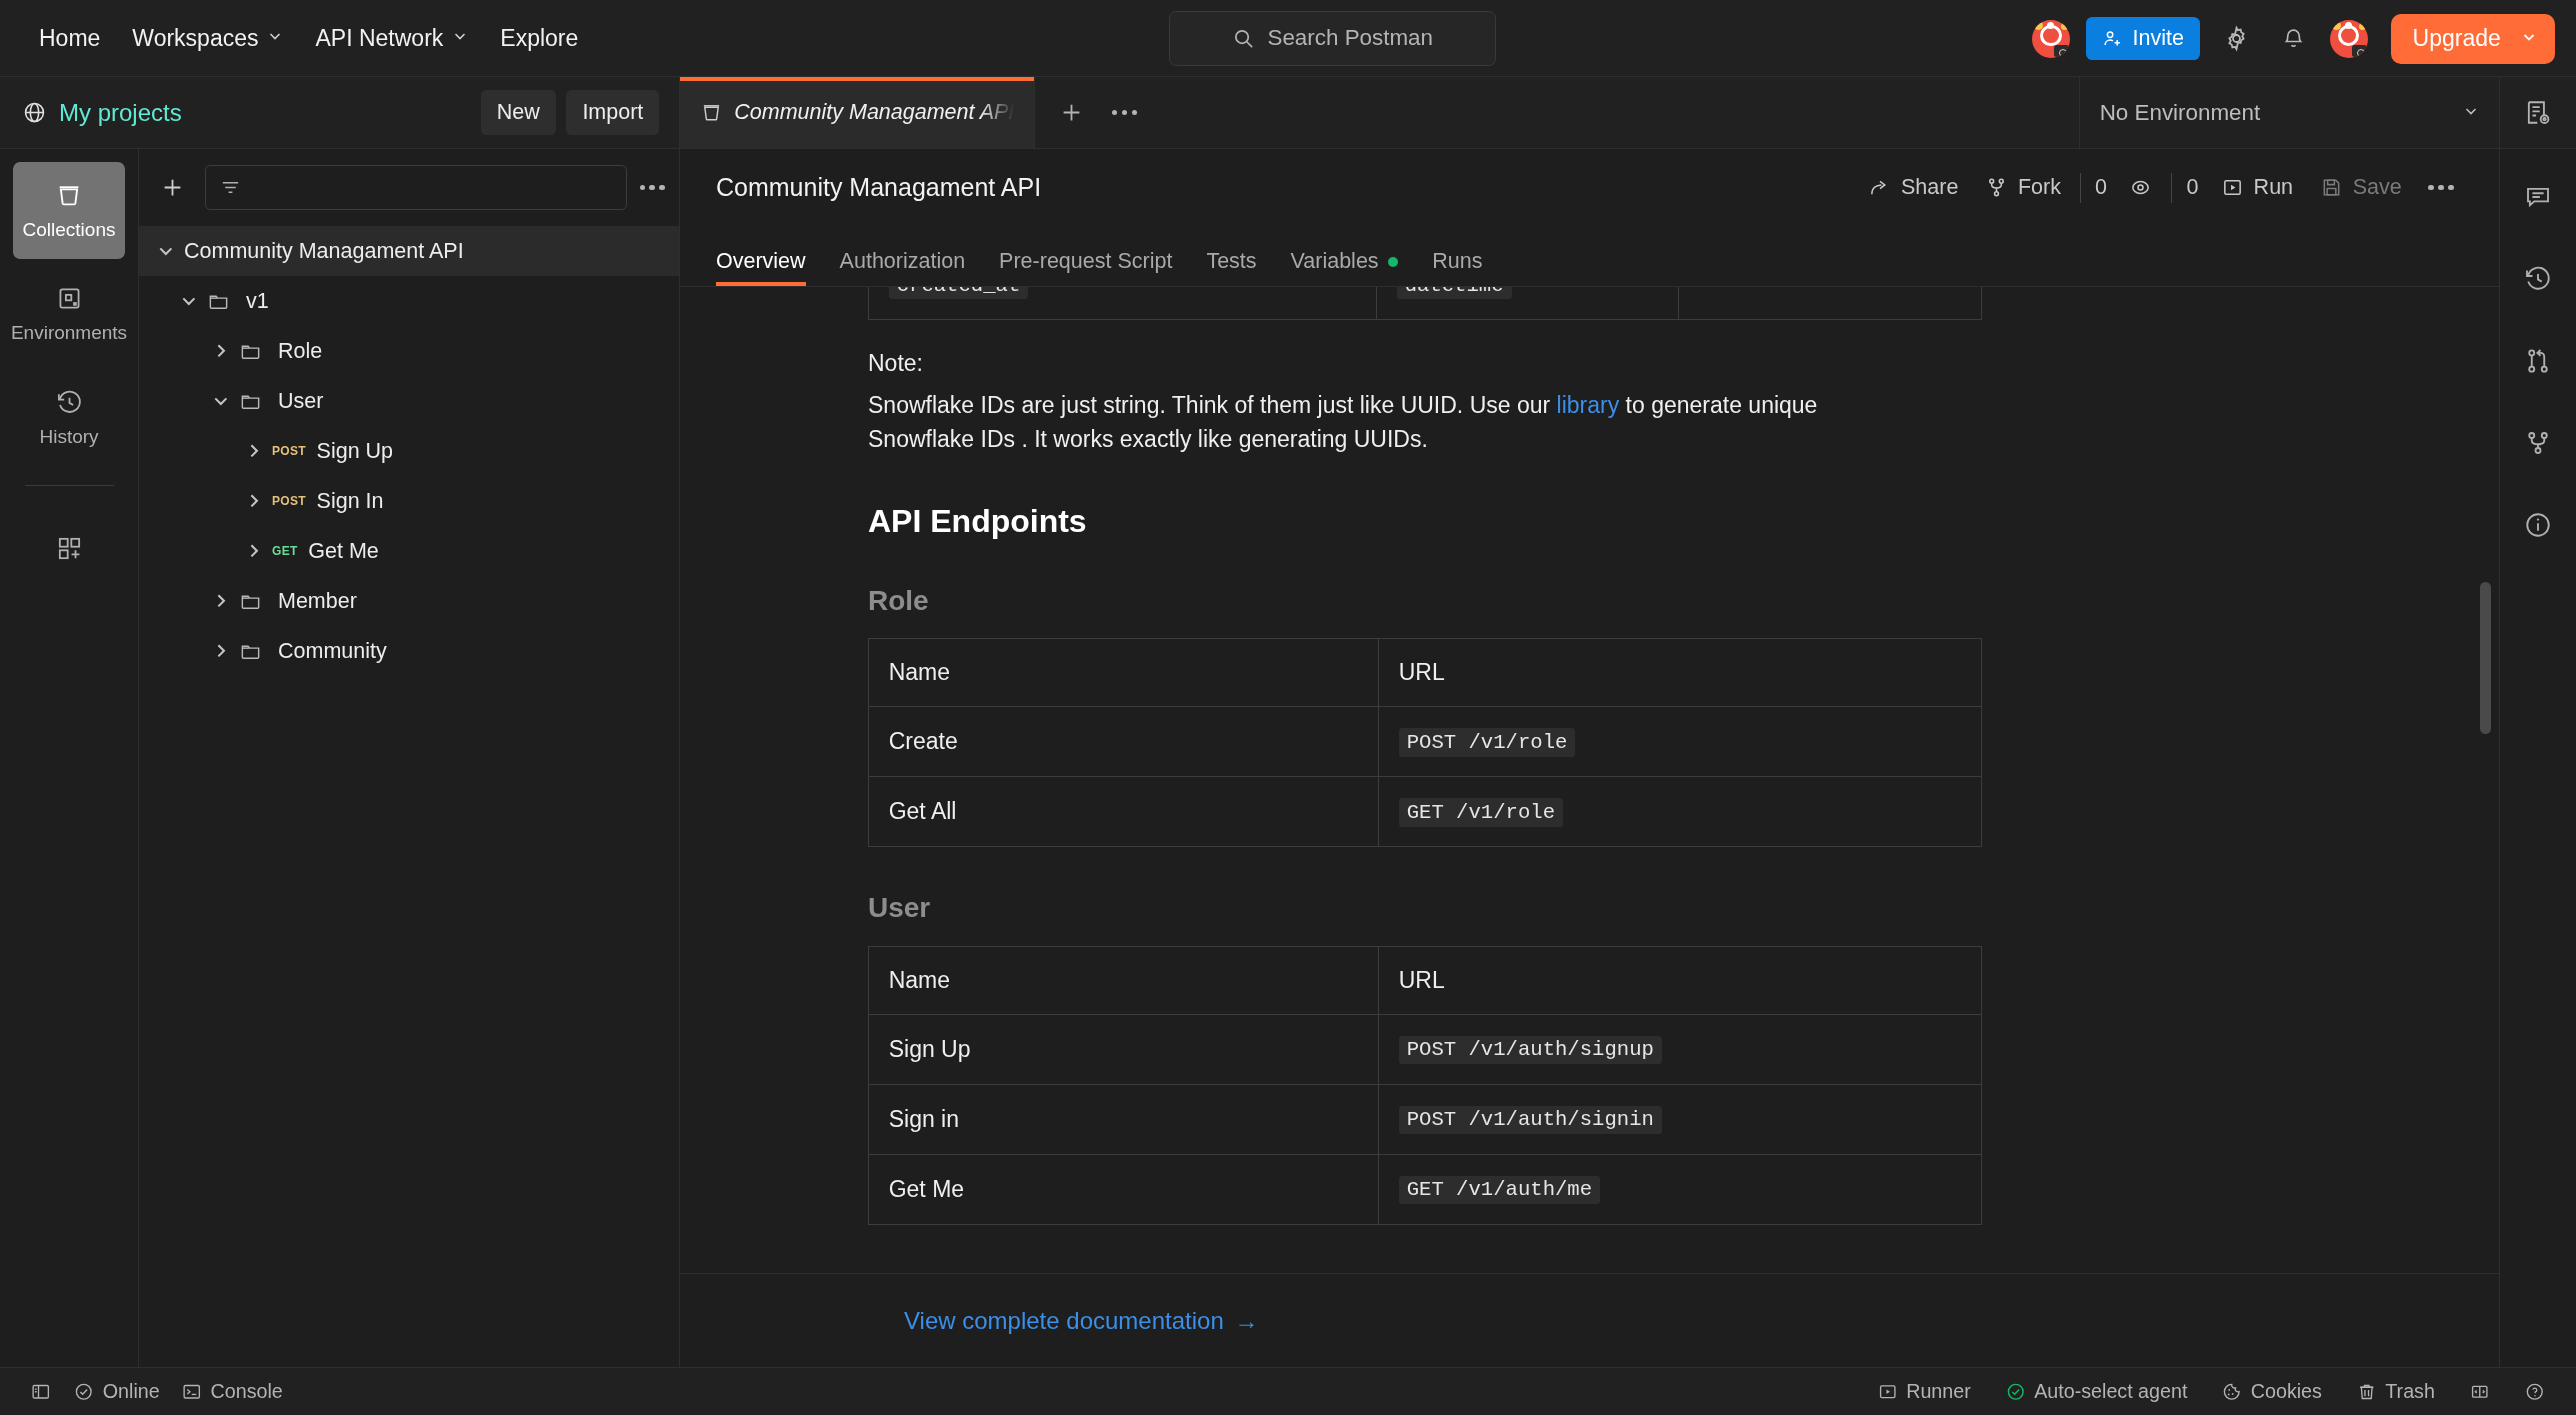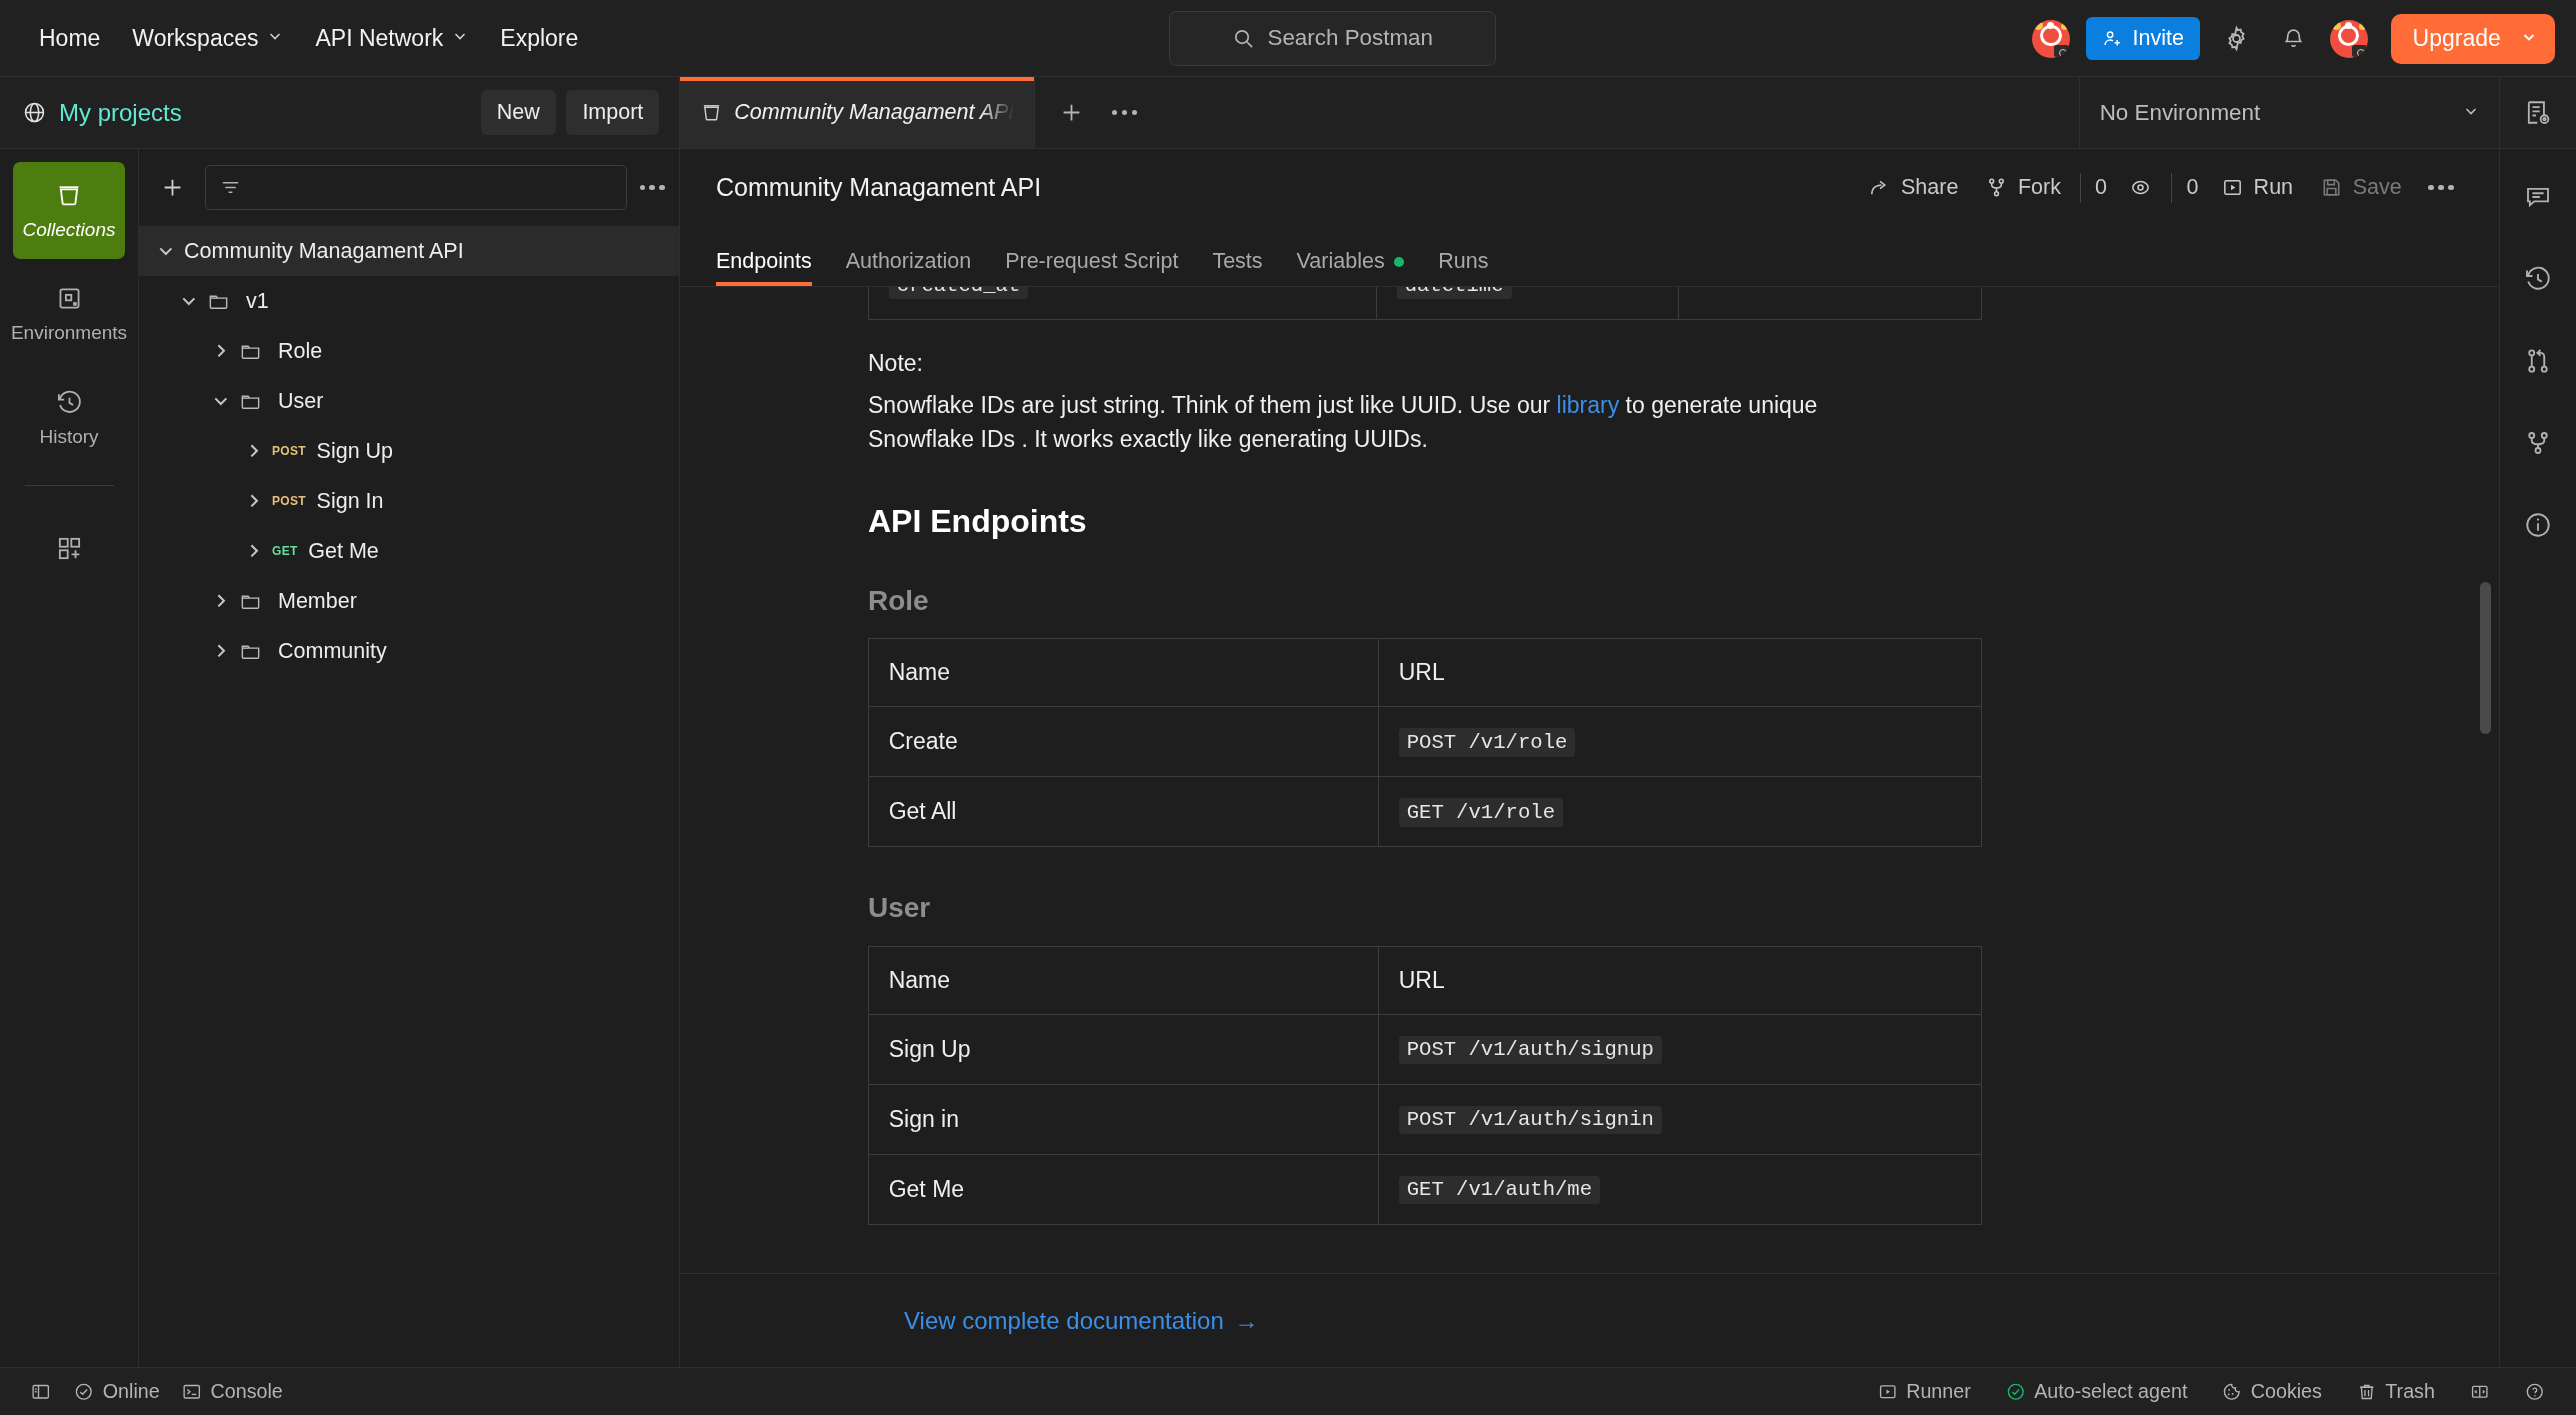--- a/index.html
+++ b/index.html
@@ -145,21 +145,21 @@
     width: 139px; flex: 0 0 139px; background: #1e1e1e;
     border-right: 0.9px solid #2e2e2e;
     display: flex; flex-direction: column; align-items: center;
     padding-top: 12.5px;
   }
   .rail-item {
     width: 112px; height: 97px; border-radius: 7.2px;
     display: flex; flex-direction: column; align-items: center; justify-content: center;
     gap: 9px; cursor: pointer; margin-bottom: 7.2px; color: #b0b0b0;
   }
-  .rail-item.active { background: #4d7c0f; color: #fff; font-style: italic; }
+  .rail-item.active { background: #737373; color: #fff; }
   .rail-item span { font-size: 19px; }
   .rail-div { width: 89px; height: 0.9px; background: #3a3a3a; margin: 10.7px 0 14.3px; }
 
   
   .colpanel {
     width: 541px; flex: 0 0 541px; background: #1e1e1e;
     border-right: 0.9px solid #2e2e2e; display: flex; flex-direction: column;
   }
   .col-toolbar {
     height: 77px; flex: 0 0 77px; display: flex; align-items: center;
@@ -670,21 +670,21 @@
                 <i></i>
                 <i></i>
                 <i></i>
               </span>
           </div>
         </div>
       </div>
 
       <div class="tabs2">
         <div class="t2 active">
-          <span>Endpoints</span>
+          <span>Overview</span>
         </div>
         <div class="t2">
           <span>Authorization</span>
         </div>
         <div class="t2">
           <span>Pre-request Script</span>
         </div>
         <div class="t2">
           <span>Tests</span>
         </div>

